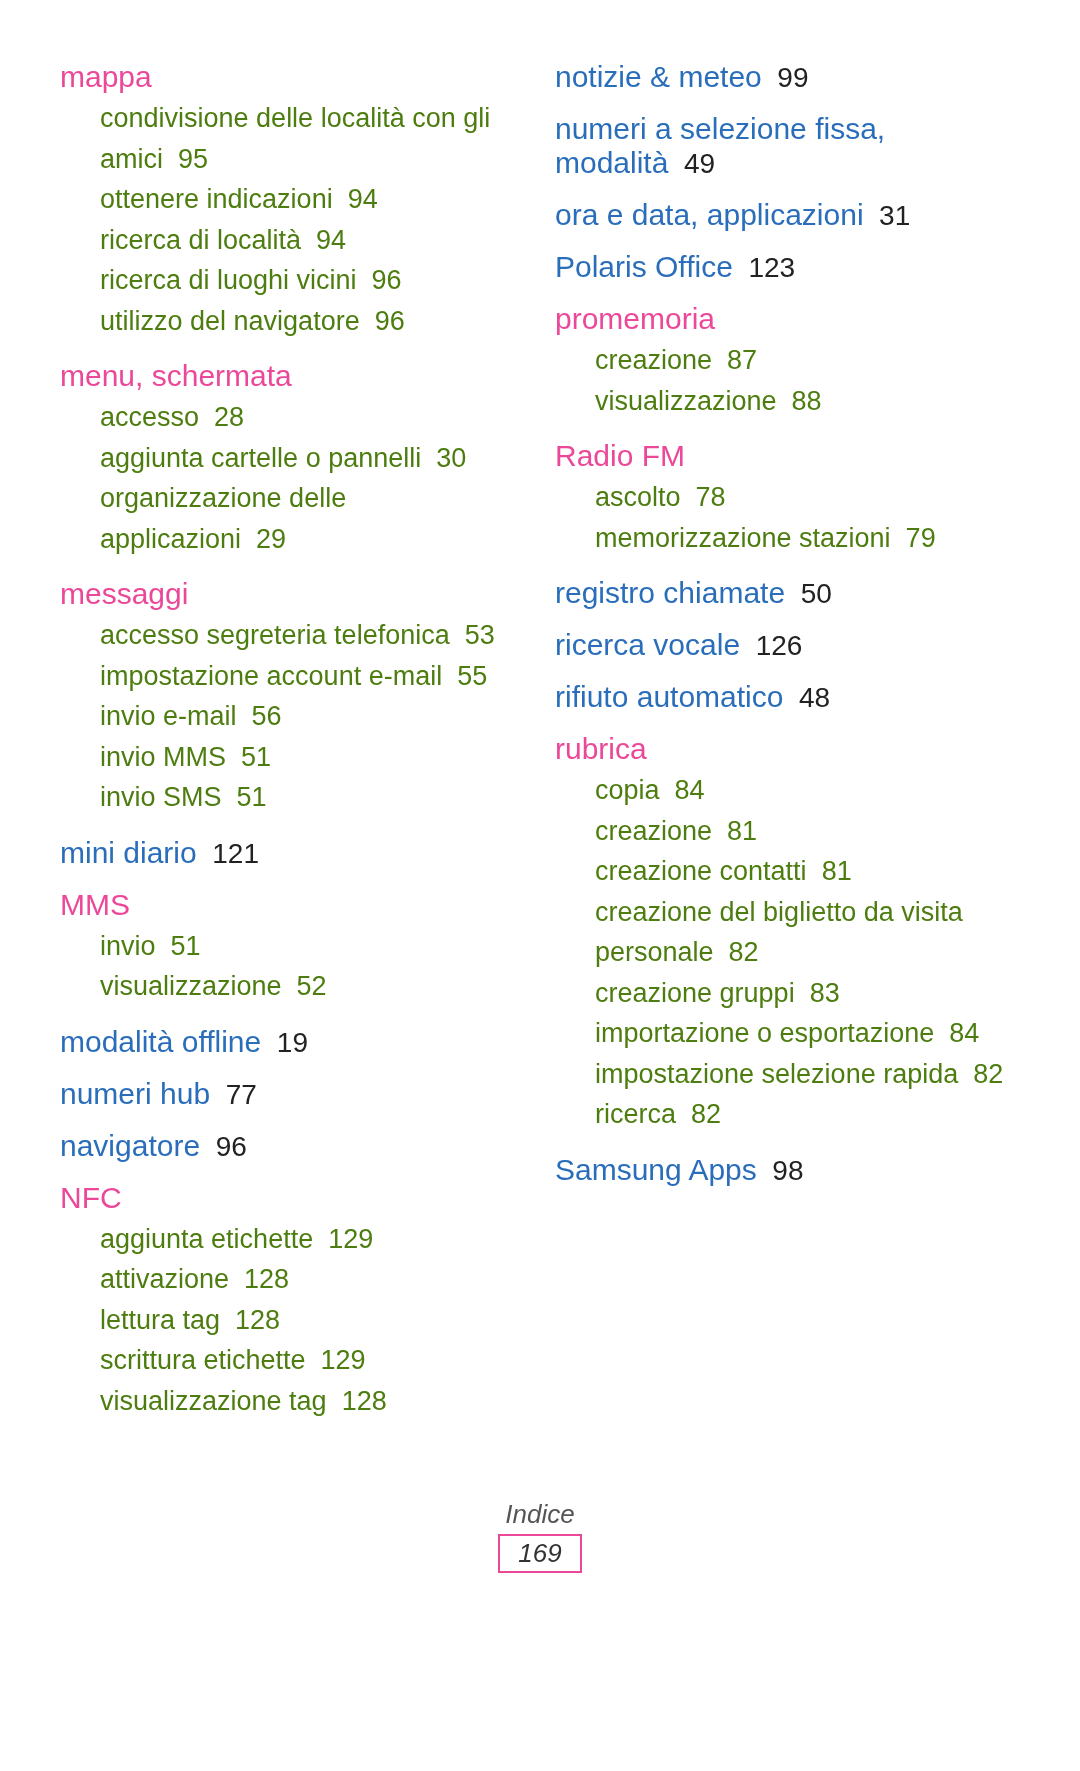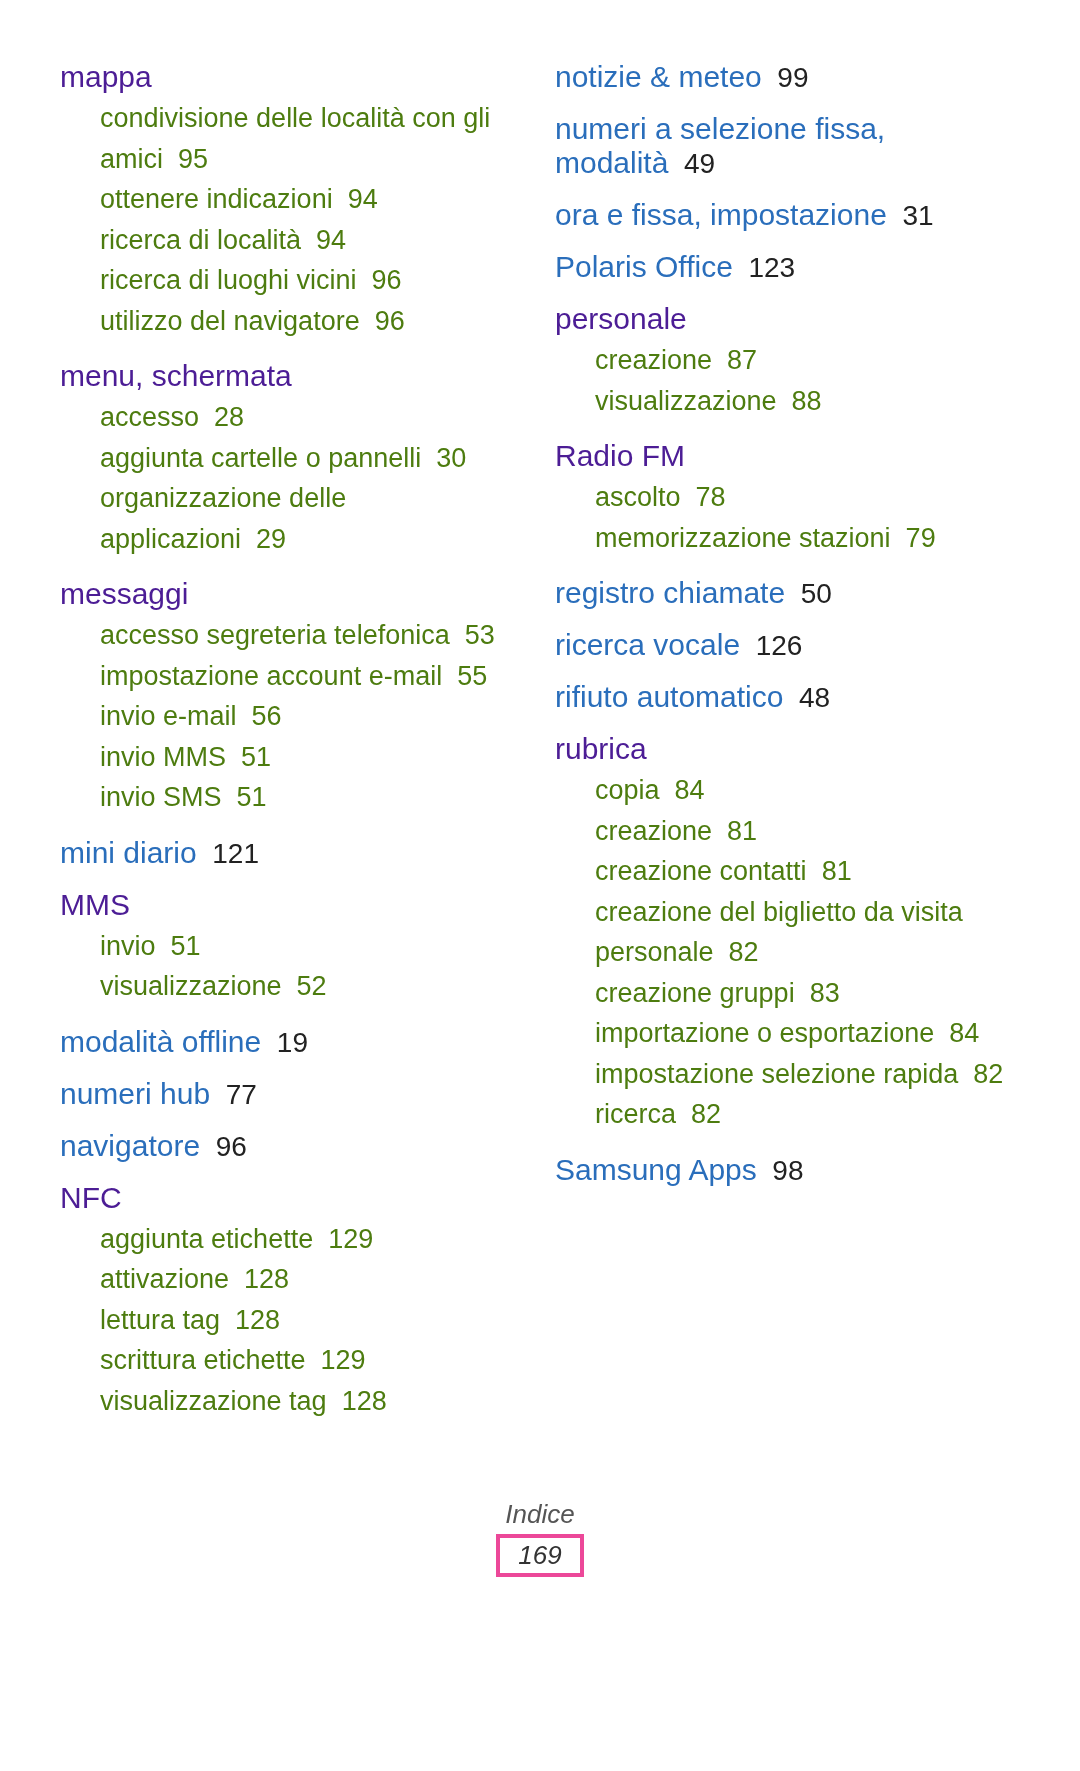--- a/index.html
+++ b/index.html
@@ -22,21 +22,21 @@
       flex: 1;
       padding-right: 30px;
     }
     .column:last-child {
       padding-right: 0;
     }
     .entry {
       margin-bottom: 18px;
     }
     .entry-title {
-      color: #4c1d95;
+      color: #ec4899;
       font-size: 30px;
       font-weight: normal;
       display: block;
       margin-bottom: 4px;
     }
     .entry-title-inline {
       color: #2a6ebb;
       font-size: 30px;
       font-weight: normal;
     }
@@ -48,21 +48,21 @@
     }
     .footer {
       text-align: center;
       margin-top: 60px;
       font-size: 26px;
       color: #555555;
       font-style: italic;
     }
     .footer .page-number {
       display: inline-block;
-      border: 4px solid #ec4899;
+      border: 2px solid #ec4899;
       padding: 2px 18px;
       font-style: italic;
       font-size: 26px;
       color: #333333;
     }
   </style>
 </head>
 <body>
 
 <div class="page-content">
@@ -116,27 +116,27 @@
       </div>
     </div>
   <div class="column" id="right-col">
       <div class="entry">
         <div><span class="entry-title-inline">notizie &amp; meteo</span>&nbsp;&nbsp;99</div>
       </div>
       <div class="entry">
         <div><span class="entry-title-inline">numeri a selezione fissa, modalità</span>&nbsp;&nbsp;49</div>
       </div>
       <div class="entry">
-        <div><span class="entry-title-inline">ora e fissa, impostazione</span>&nbsp;&nbsp;31</div>
+        <div><span class="entry-title-inline">ora e data, applicazioni</span>&nbsp;&nbsp;31</div>
       </div>
       <div class="entry">
         <div><span class="entry-title-inline">Polaris Office</span>&nbsp;&nbsp;123</div>
       </div>
       <div class="entry">
-        <span class="entry-title">personale</span>
+        <span class="entry-title">promemoria</span>
         <div class="sub-item">creazione&nbsp;&nbsp;87</div>
         <div class="sub-item">visualizzazione&nbsp;&nbsp;88</div>
       </div>
       <div class="entry">
         <span class="entry-title">Radio FM</span>
         <div class="sub-item">ascolto&nbsp;&nbsp;78</div>
         <div class="sub-item">memorizzazione stazioni&nbsp;&nbsp;79</div>
       </div>
       <div class="entry">
         <div><span class="entry-title-inline">registro chiamate</span>&nbsp;&nbsp;50</div>

